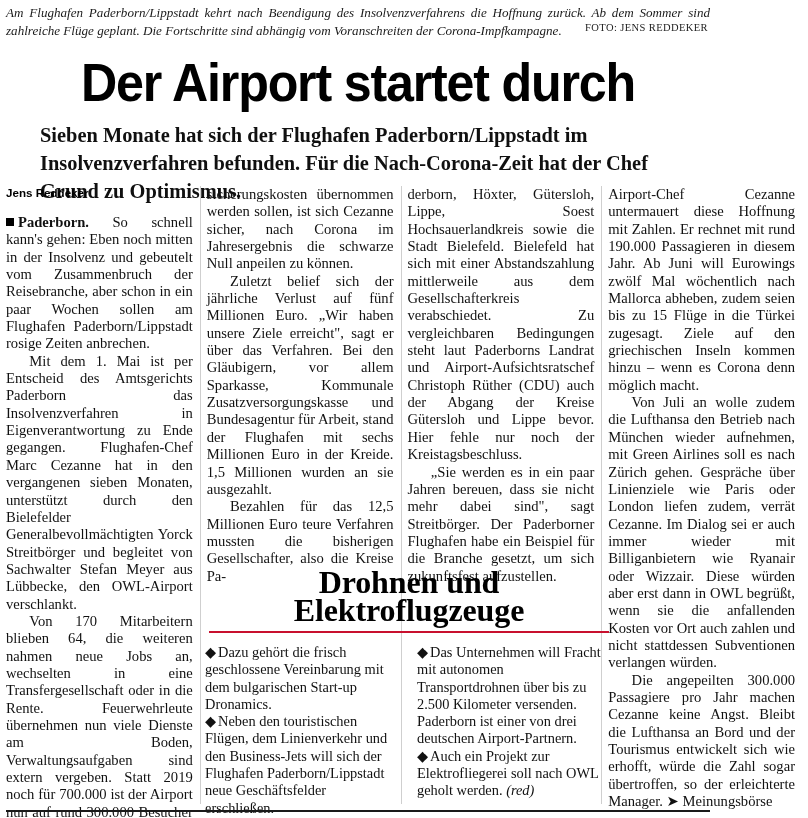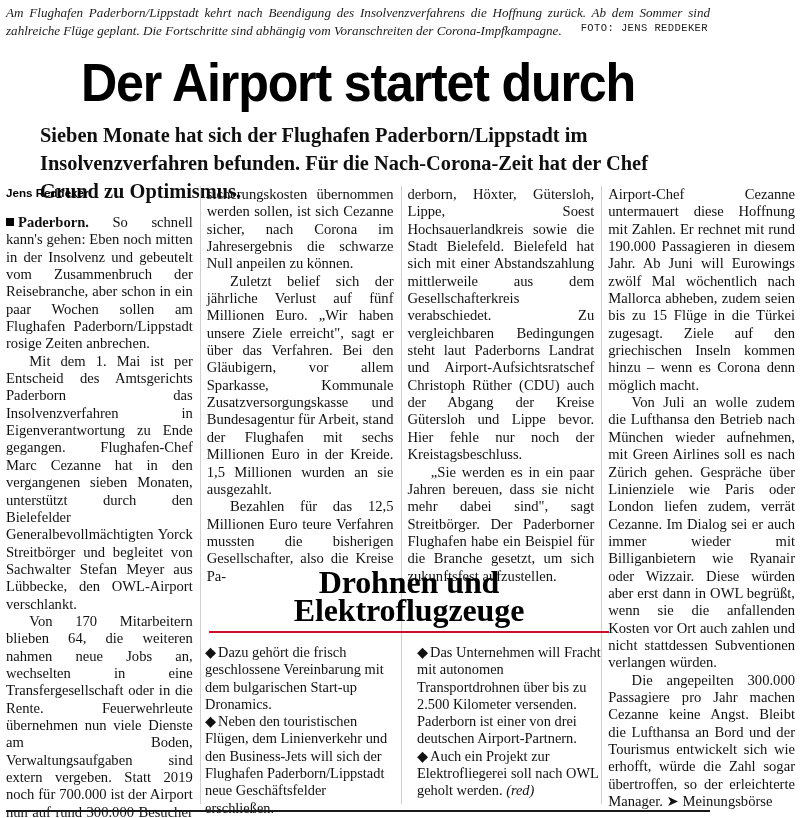--- a/index.html
+++ b/index.html
@@ -37,21 +37,21 @@
     text-align: justify;
     color: #1a1a1a;
     margin: 0;
     padding-right: 0;
     hyphens: manual;
   }
   .photo-credit {
     position: absolute;
     right: 8px;
     top: 22px;
-    font-family: Liberation Mono, monospace;
+    font-family: Liberation Serif, serif;
     font-variant: small-caps;
     font-size: 10.5px;
     letter-spacing: 0.4px;
     color: #222;
   }
 
   
   .headline {
     text-align: center;
     font-family: "Liberation Sans", sans-serif;

